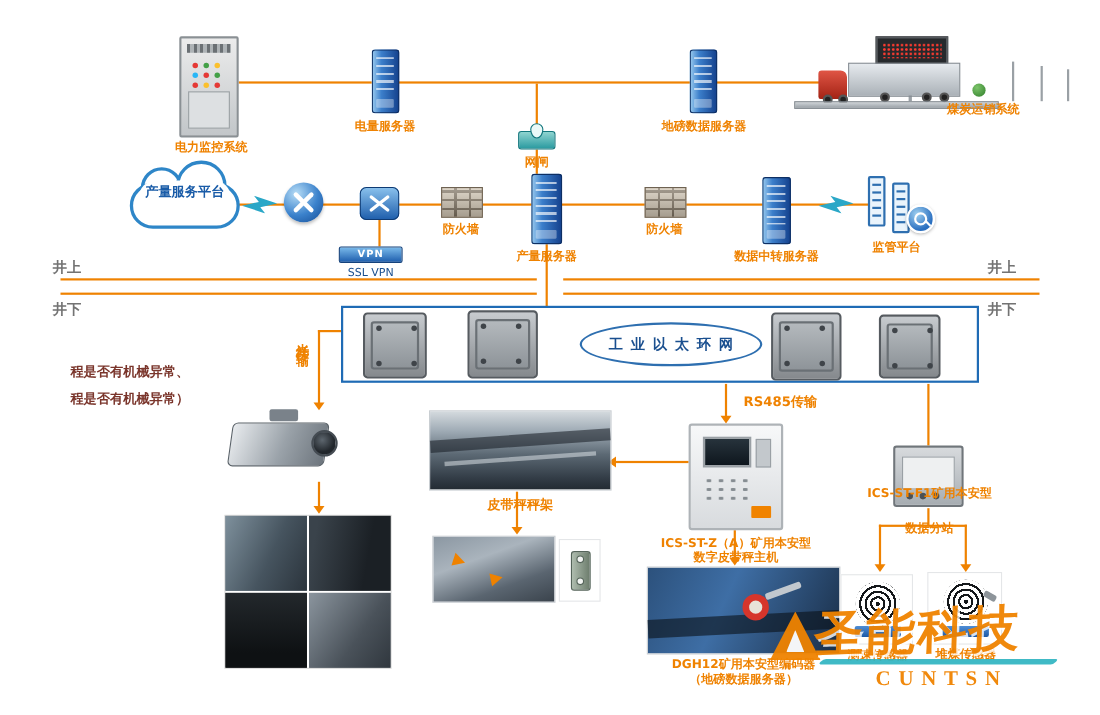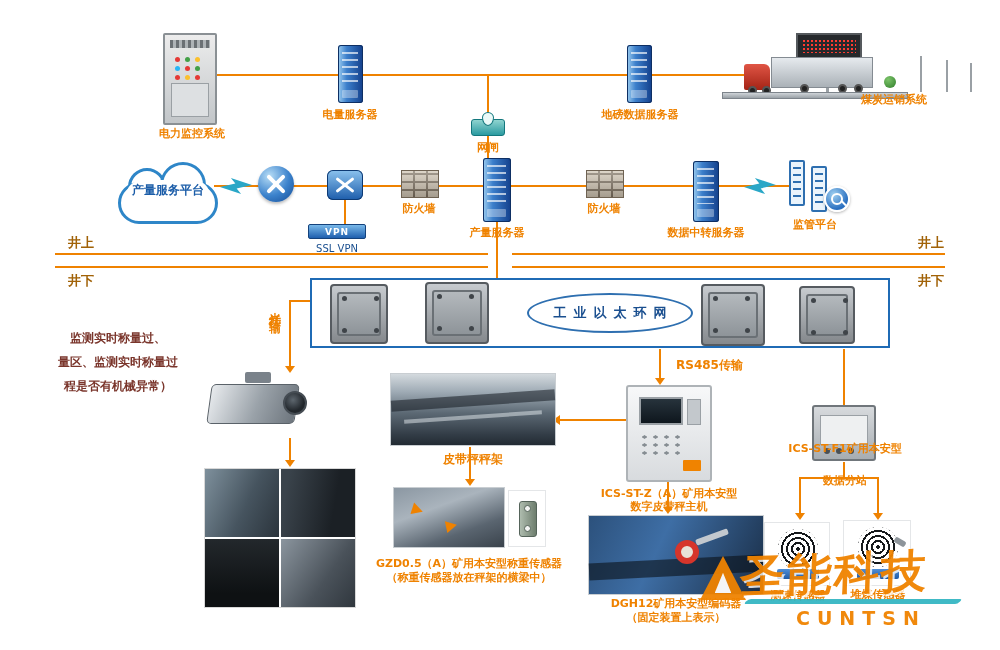--- a/index.html
+++ b/index.html
@@ -8,21 +8,21 @@
            font-family:"DejaVu Sans","Liberation Sans",sans-serif; }
 
   
   .hline { position:absolute; height:2px; background:#ef8200; }
   .vline { position:absolute; width:2px; background:#ef8200; }
   .arr-d { position:absolute; width:0; height:0; border-left:5px solid transparent; border-right:5px solid transparent; border-top:7px solid #ef8200; }
   .arr-l { position:absolute; width:0; height:0; border-top:5px solid transparent; border-bottom:5px solid transparent; border-right:7px solid #ef8200; }
 
   
   .lbl { position:absolute; color:#ef8200; font-weight:bold; font-size:11px; text-align:center; line-height:1.25; }
-  .lbl-zone { position:absolute; color:#a16207; font-weight:bold; font-size:13px;margin-left:20px; }
+  .lbl-zone { position:absolute; color:#737373; font-weight:bold; font-size:13px; }
   .lbl-blue { position:absolute; color:#1a4f8f; font-weight:normal; font-size:10px; text-align:center; }
   .note { position:absolute; color:#7a352b; font-weight:bold; font-size:12px; text-align:center; line-height:24px; }
 
   
   .server { position:absolute; border-radius:3px; background:linear-gradient(90deg,#9ccdf0 0%,#3c7fcb 35%,#133f8b 100%); box-shadow:inset 0 0 0 1px #0e2f63; }
   .server .slots { position:absolute; left:4px; right:5px; top:7px; bottom:18px; background:repeating-linear-gradient(180deg, rgba(255,255,255,.65) 0 2px, rgba(0,0,0,0) 2px 7px); }
   .server .foot { position:absolute; left:4px; right:5px; bottom:5px; height:8px; background:rgba(255,255,255,.35); border-radius:1px; }
 
   
   .cabinet { position:absolute; background:linear-gradient(#ececec,#c2c6c9); border:2px solid #8a9094; border-radius:2px; }
@@ -115,21 +115,21 @@
 
   
   .lc-body { position:absolute; width:18px; height:36px; background:linear-gradient(90deg,#aebcae,#6d7d6d); border-radius:3px; border:1px solid #55645a; }
   .lc-hole { position:absolute; width:7px; height:7px; border-radius:50%; background:#f2f4f2; border:1px solid #55645a; }
 
   
   .wm-tri { position:absolute; clip-path:polygon(50% 0, 100% 100%, 0 100%); background:#f08300; opacity:.95; }
   .wm-tri .in { position:absolute; left:32%; top:38%; width:36%; height:46%; clip-path:polygon(50% 0, 100% 100%, 0 100%); background:#fff; }
   .wm-cn { position:absolute; color:#f08300; font-weight:bold; font-size:45px; letter-spacing:2px; transform:rotate(-2deg) skewX(-4deg); text-shadow:2px 2px 0 rgba(255,255,255,.85); opacity:.95; }
   .wm-swoosh { position:absolute; background:#2bb3c0; transform:skewX(-45deg); border-radius:3px; opacity:.9; }
-  .wm-en { position:absolute; color:#f08300; font-weight:bold; font-size:19px; letter-spacing:7px; opacity:.95; }
+  .wm-en { position:absolute; color:#f08300; font-weight:bold; font-size:19px; letter-spacing:7px; opacity:.95;font-family:Liberation Serif, serif; }
 </style>
 </head>
 <body>
 
 <div id="stage">
 
   <div class="hline" style="left:217px; top:74px; width:121px;"></div>
   <div class="hline" style="left:362px; top:74px; width:383px;"></div>
   <div class="vline" style="left:487px; top:76px; height:42px;"></div>
   <div class="vline" style="left:487px; top:136px; height:26px;"></div>
@@ -198,21 +198,21 @@
   <div class="platform" style="left:722px; top:92px; width:186px; height:7px;"></div>
   <div class="bush" style="left:884px; top:76px; width:12px; height:12px;"></div>
   <div class="pole" style="left:920px; top:56px; width:2px; height:36px;"></div>
   <div class="pole" style="left:946px; top:60px; width:2px; height:32px;"></div>
   <div class="pole" style="left:970px; top:63px; width:2px; height:29px;"></div>
 
   <div class="gateway" style="left:471px; top:119px; width:34px; height:17px;">
     <div class="shield"></div>
   </div>
 
-  <div class="cloud" style="left:118px; top:166px; width:102px; height:60px;">
+  <div class="cloud" style="left:118px; top:150px; width:102px; height:60px;">
     <div class="b1"></div>
     <div class="b2"></div>
     <div class="body"></div>
     <div class="mask"></div>
     <div class="txt">产量服务平台</div>
   </div>
 
   <div class="bolt" style="left:220px; top:176px; width:32px; height:20px;"></div>
   <div class="router" style="left:258px; top:166px; width:36px; height:36px;"></div>
   <div class="switch" style="left:327px; top:170px; width:36px; height:30px;"></div>
@@ -267,22 +267,21 @@
   <div class="msw" style="left:701px; top:284px; width:64px; height:62px;"></div>
   <div class="msw" style="left:799px; top:286px; width:56px; height:58px;"></div>
   <div class="ellipse" style="left:527px; top:293px; width:166px; height:40px;">
     <span>工业以太环网</span>
   </div>
 
   <div class="fiber-txt" style="left:266px; top:302px; height:80px;">光纤传输</div>
   <div class="lbl" style="left:676px; top:358px; width:86px; font-size:12px; text-align:left;">RS485传输</div>
 
   <div class="note" style="left:50px; top:326px; width:136px;">
-    <div>监测实时称量过、</div>
-    <div>量区、监测实时称量过</div>
+    <div>程是否有机械异常、</div>
     <div>程是否有机械异常）</div>
   </div>
 
   <div style="position:absolute; left:203px; top:370px; width:110px; height:66px;">
     <div class="cam-mount" style="left:42px; top:2px; width:26px; height:11px;"></div>
     <div class="cam-body" style="left:6px; top:14px; width:88px; height:40px;"></div>
     <div class="cam-lens" style="left:80px; top:21px; width:24px; height:24px;"></div>
   </div>
 
   <div class="cctv" style="left:204px; top:468px; width:152px; height:140px;">
@@ -316,30 +315,28 @@
 
   <div class="photo" style="left:393px; top:487px; width:112px; height:61px; background:linear-gradient(160deg,#8b97a2 0%,#aab4bd 35%,#5a6570 70%,#3a434c 100%);">
     <div class="photo-arrow" style="left:18px; top:16px; transform:rotate(18deg);"></div>
     <div class="photo-arrow" style="left:52px; top:32px; transform:rotate(-12deg);"></div>
   </div>
   <div class="sensor" style="left:508px; top:490px; width:38px; height:57px;">
     <div class="lc-body" style="left:10px; top:10px;"></div>
     <div class="lc-hole" style="left:15px; top:14px;"></div>
     <div class="lc-hole" style="left:15px; top:34px;"></div>
   </div>
-  <div class="lbl" style="left:366px; top:557px; width:206px;">GZD0.5（A）矿用本安型称重传感器</div>
-  <div class="lbl" style="left:366px; top:571px; width:206px;">（称重传感器放在秤架的横梁中）</div>
 
   <div class="photo" style="left:588px; top:515px; width:176px; height:80px; background:linear-gradient(115deg,#2c517c 0%,#3e6ea5 40%,#1a2e47 100%);">
     <div style="position:absolute; left:0; top:55%; width:100%; height:22%; background:rgba(10,16,24,.6); transform:rotate(-3deg);"></div>
     <div style="position:absolute; left:86px; top:24px; width:24px; height:24px; border:6px solid #d6352b; border-radius:50%; background:#e8e2d8;"></div>
     <div style="position:absolute; left:106px; top:18px; width:34px; height:6px; background:#c2c8ce; transform:rotate(-20deg); border-radius:2px;"></div>
   </div>
   <div class="lbl" style="left:586px; top:597px; width:180px;">DGH12矿用本安型编码器</div>
-  <div class="lbl" style="left:586px; top:611px; width:180px;">（固定装置上表示）</div>
+  <div class="lbl" style="left:586px; top:611px; width:180px;">（地磅数据服务器）</div>
 
   <div class="sensor" style="left:764px; top:522px; width:66px; height:64px;">
     <div class="coil" style="left:13px; top:6px; width:40px; height:40px;"></div>
     <div class="sensor-base" style="left:12px; bottom:6px; width:42px; height:10px;"></div>
   </div>
   <div class="sensor" style="left:843px; top:520px; width:68px; height:66px;">
     <div class="coil" style="left:14px; top:6px; width:40px; height:40px;"></div>
     <div class="sensor-tip" style="right:4px; top:18px; width:12px; height:6px; transform:rotate(30deg);"></div>
     <div class="sensor-base" style="left:13px; bottom:6px; width:42px; height:10px;"></div>
   </div>

